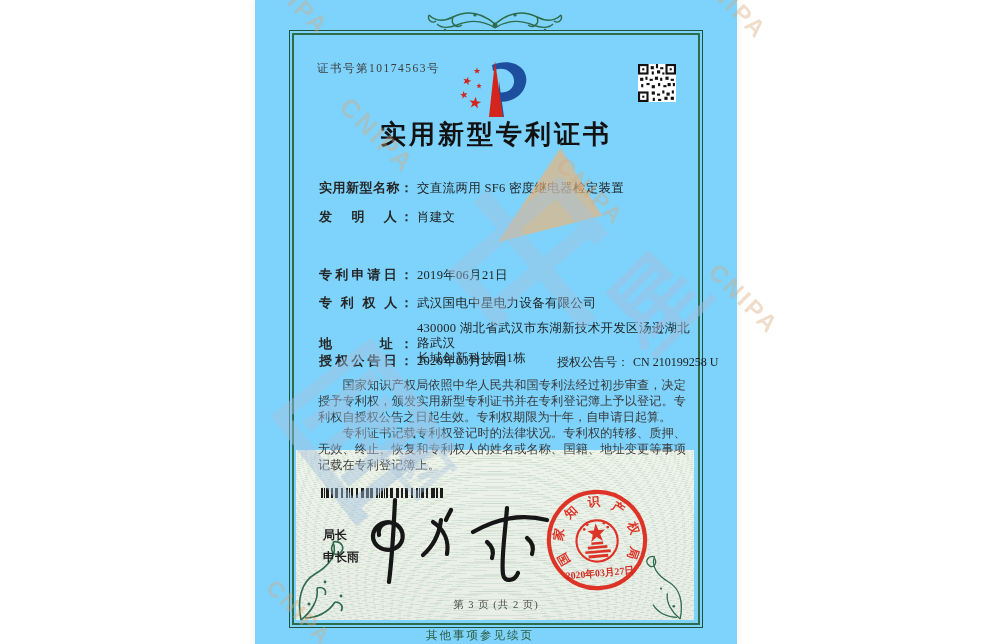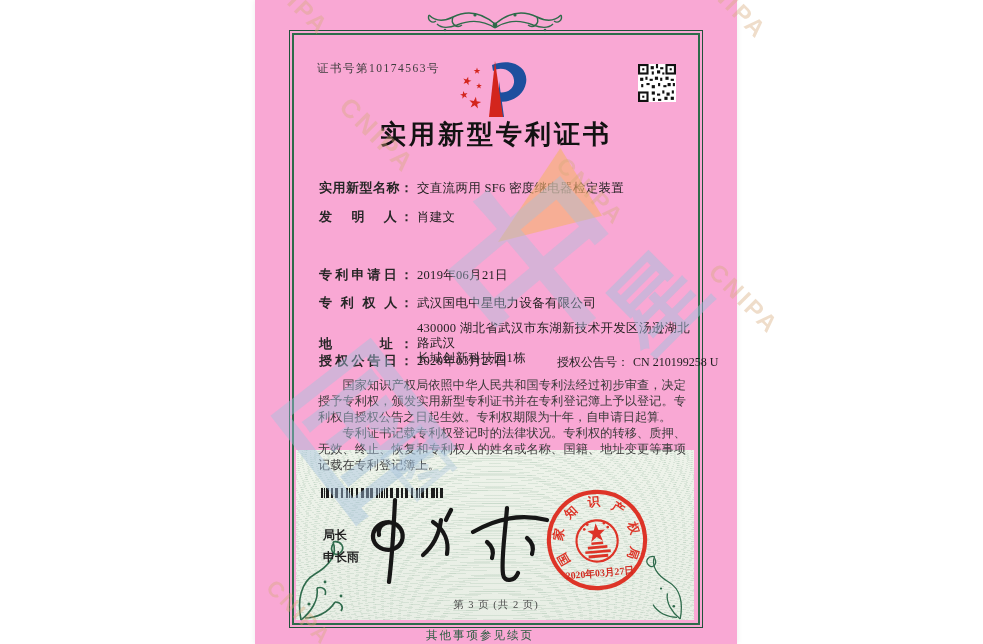--- a/index.html
+++ b/index.html
@@ -1,19 +1,19 @@
 <!DOCTYPE html>
 <html><head>
 <meta charset="utf-8">
 <style>
   html,body{margin:0;padding:0;background:#ffffff;}
   .stage{position:relative;width:983px;height:644px;overflow:hidden;background:#ffffff;
          font-family:"Liberation Serif","DejaVu Serif",serif;}
   
-  .page{position:absolute;left:255px;top:0;width:482px;height:644px;background:#f9a8d4;
+  .page{position:absolute;left:255px;top:0;width:482px;height:644px;background:#7dd3fc;
         box-shadow:0 0 6px rgba(0,0,0,.08);}
   .frame{position:absolute;left:37px;top:33px;width:404px;height:588px;
          border:2px solid #2d6b4a;outline:1px solid #20523a;outline-offset:2px;}
   .band{position:absolute;left:41px;top:450px;width:398px;height:170px;
         background-image:
           repeating-radial-gradient(120% 90% at 50% -45%, rgba(115,160,130,.17) 0 1px, rgba(0,0,0,0) 1px 5px),
           repeating-radial-gradient(130% 95% at 50% 145%, rgba(115,160,130,.13) 0 1px, rgba(0,0,0,0) 1px 6px),
           linear-gradient(#eef3ea,#e8eee5);}
   
   .cert-no{position:absolute;left:62px;top:61px;font-size:11.5px;letter-spacing:1.5px;color:#3c3c3c;}

